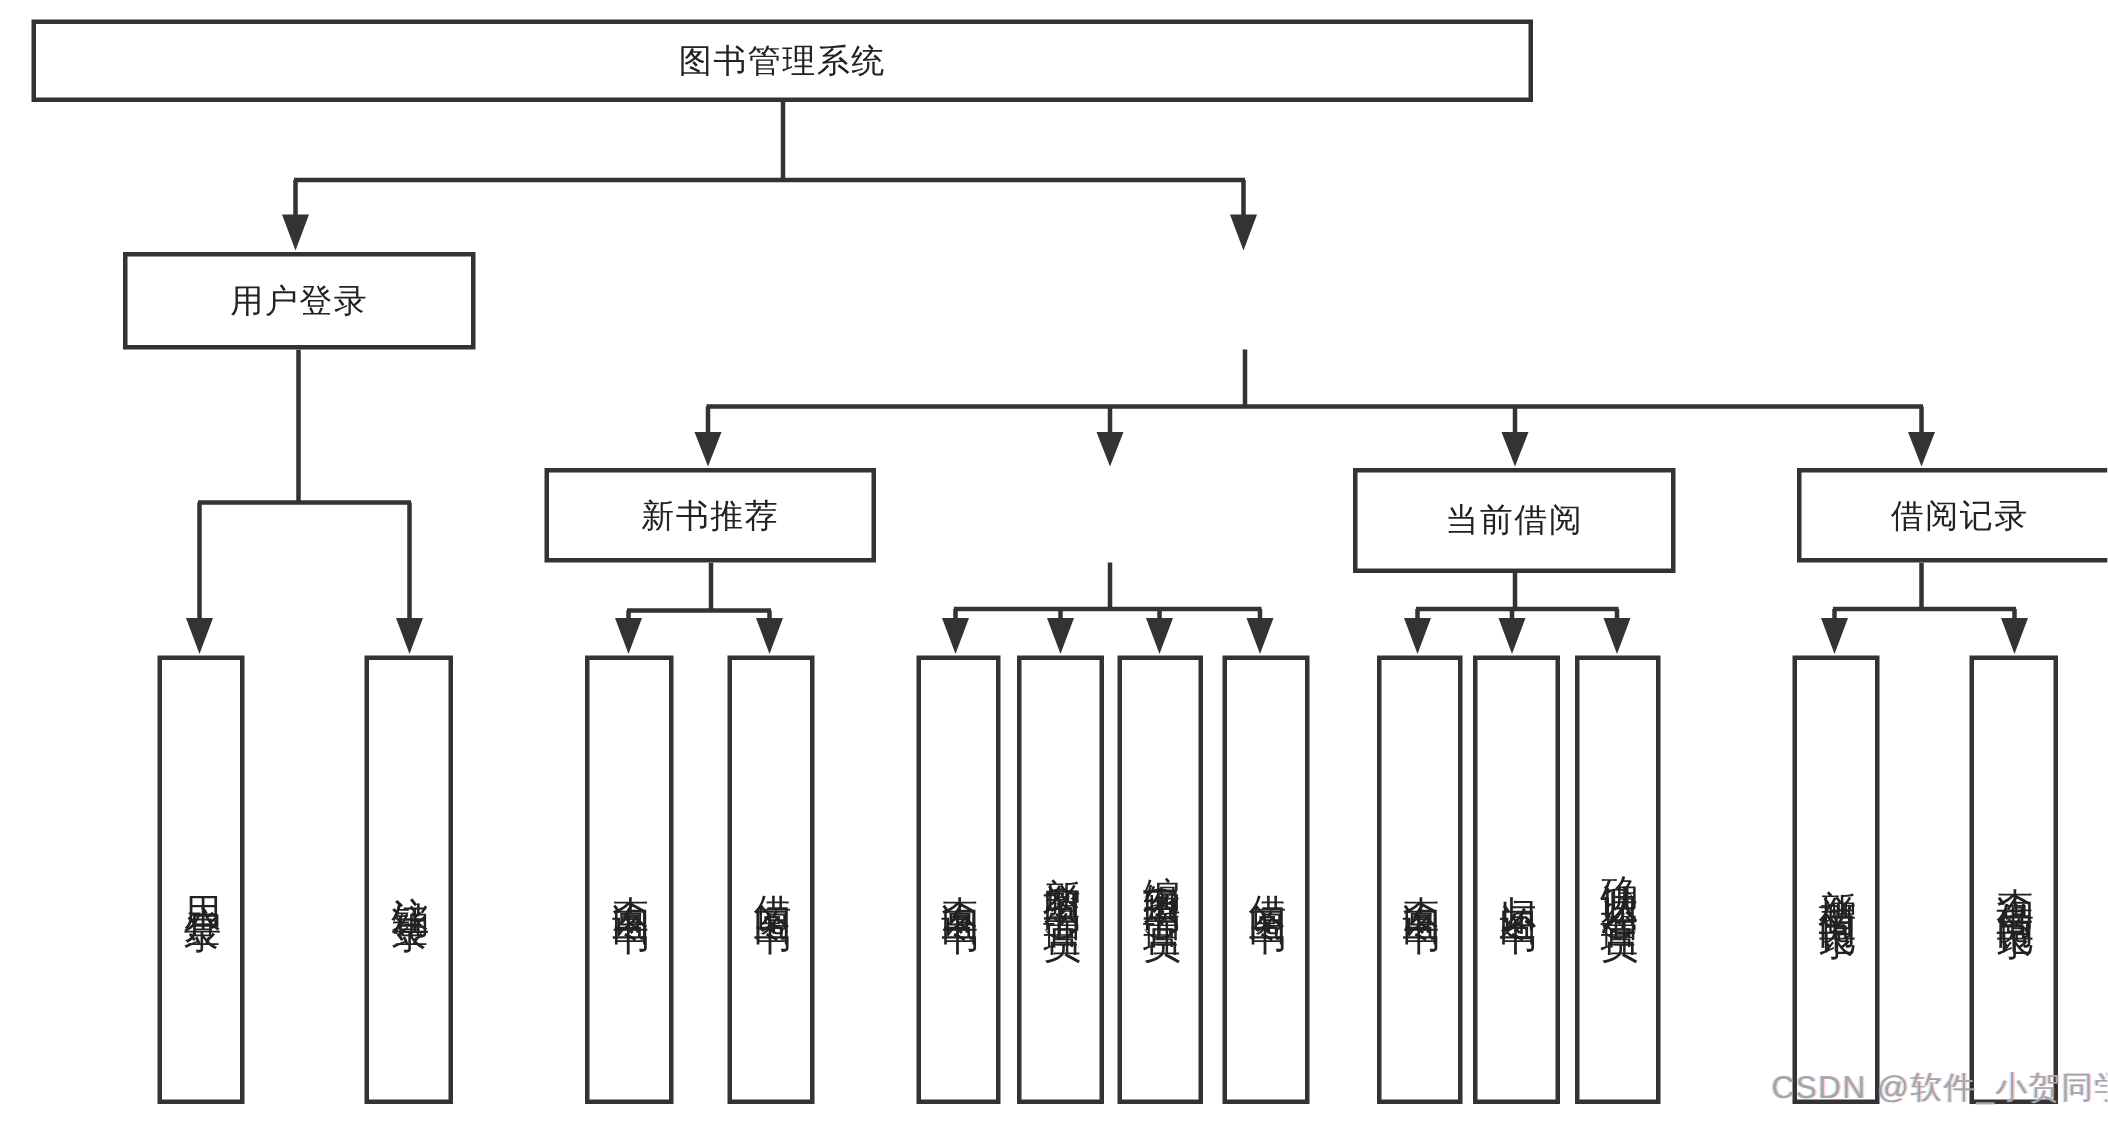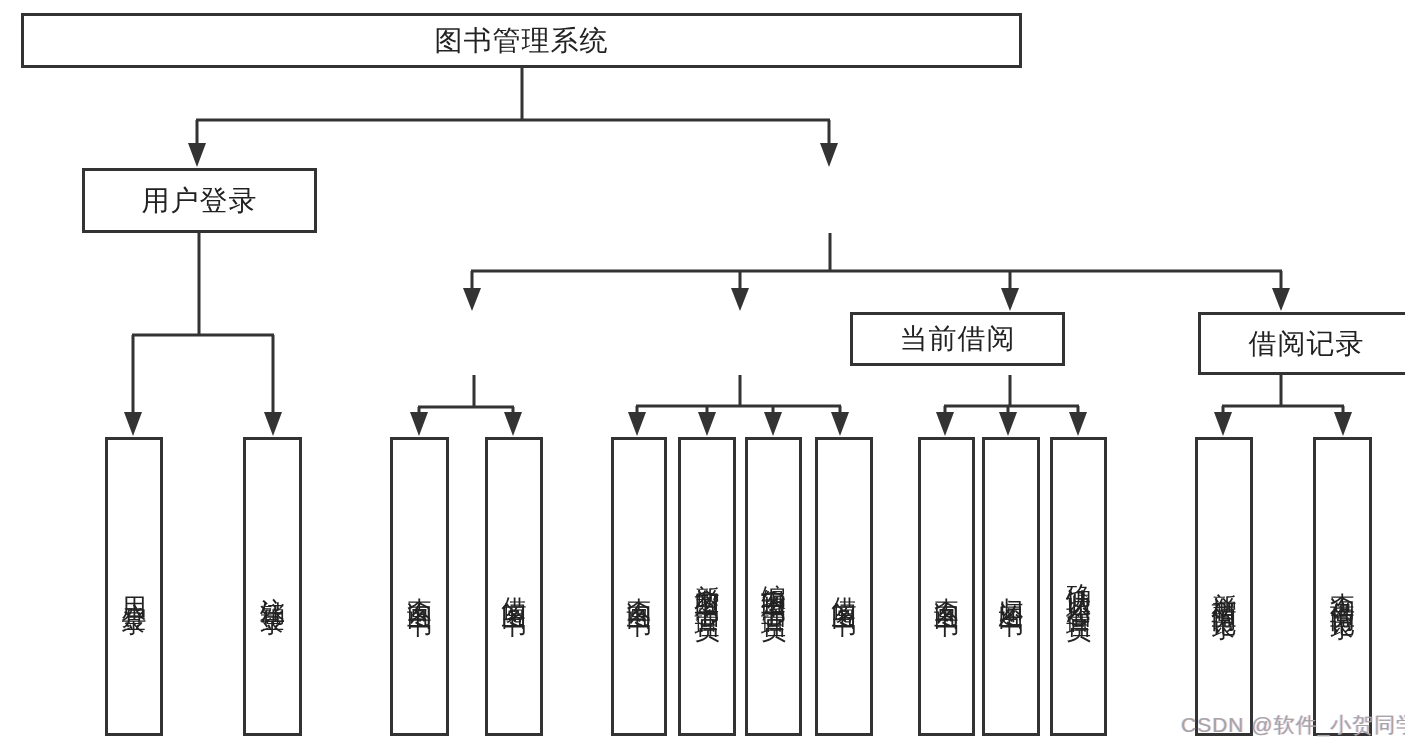--- a/index.html
+++ b/index.html
@@ -17,21 +17,21 @@
   }
   .wires{position:absolute;left:0;top:0;}
   .wires path{stroke:var(--line);stroke-width:3;fill:none;}
   .wires polygon{fill:var(--line);stroke:none;}
   .hbox{
     position:absolute;
     box-sizing:border-box;
     border:3px solid var(--line);
     background:#ffffff;
     display:flex;align-items:center;justify-content:center;
-    font-size:28px;color:var(--text);
+    font-size:22px;color:var(--text);
     letter-spacing:1px;
     z-index:2;
   }
   .vbox{
     position:absolute;
     box-sizing:border-box;
     border:3px solid var(--line);
     background:#ffffff;
     display:flex;align-items:center;justify-content:center;
     top:437px;height:299px;
@@ -98,21 +98,24 @@
   </svg>
 
   <div class="hbox" style="left:21px;top:13px;width:1001px;height:55px;">
     <span>图书管理系统</span>
   </div>
 
   <div class="hbox" style="left:82px;top:168px;width:235px;height:65px;">
     <span>用户登录</span>
   </div>
 
-  <div class="hbox" style="left:850px;top:312px;width:215px;height:54px;">
+  <div class="hbox" style="left:363px;top:312px;width:221px;height:63px;">
+    <span>新书推荐</span>
+  </div>
+  <div class="hbox" style="left:902px;top:312px;width:215px;height:70px;">
     <span>当前借阅</span>
   </div>
   <div class="hbox" style="left:1172px;top:312px;width:217px;height:63px;margin-left:26px;">
     <span>借阅记录</span>
   </div>
 
   <div class="vbox" style="left:105px;width:58px;">
     <span class="vtext">用户登录</span>
   </div>
   <div class="vbox" style="left:243px;width:59px;">

